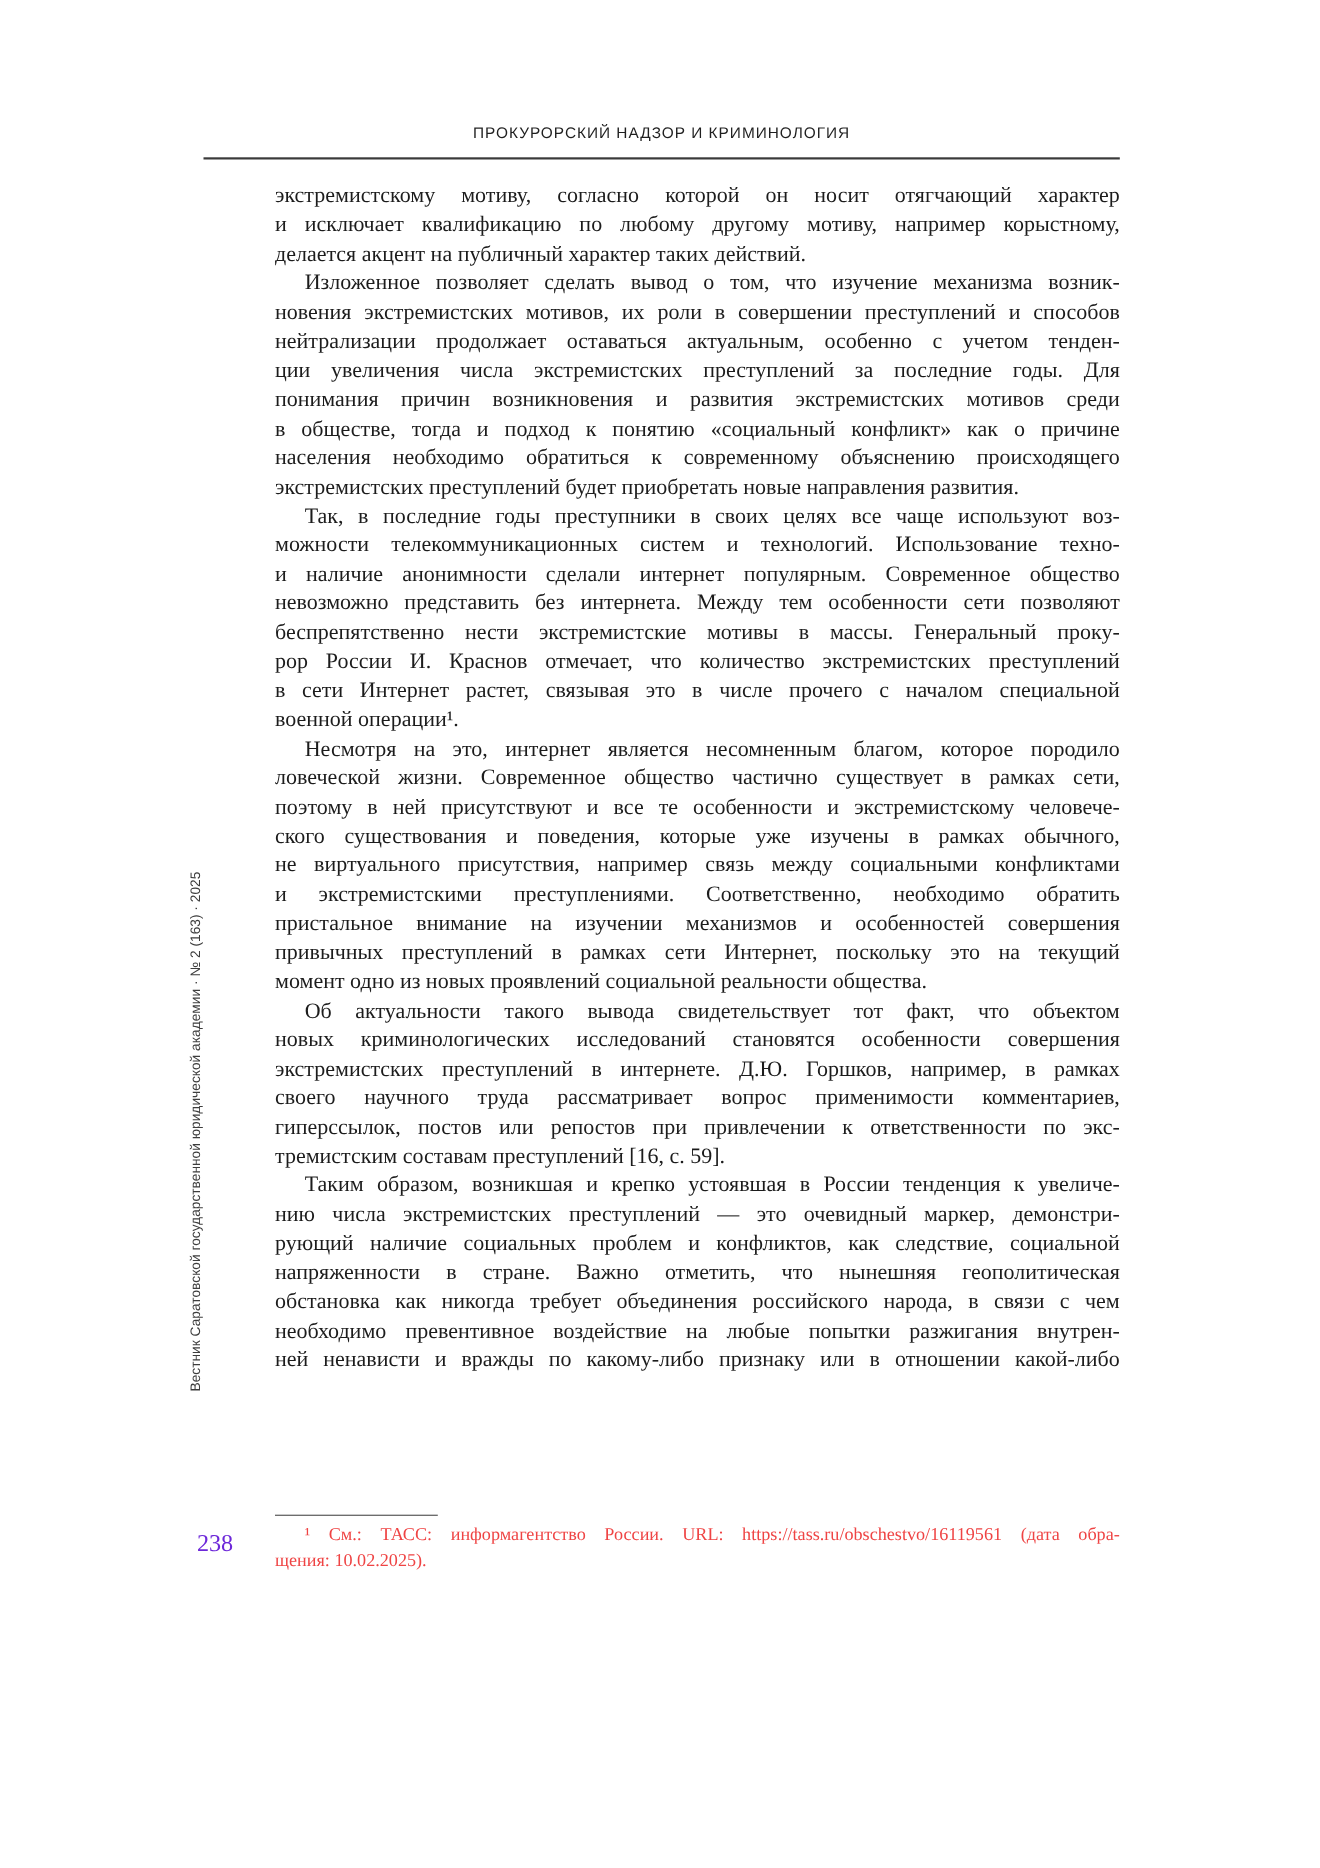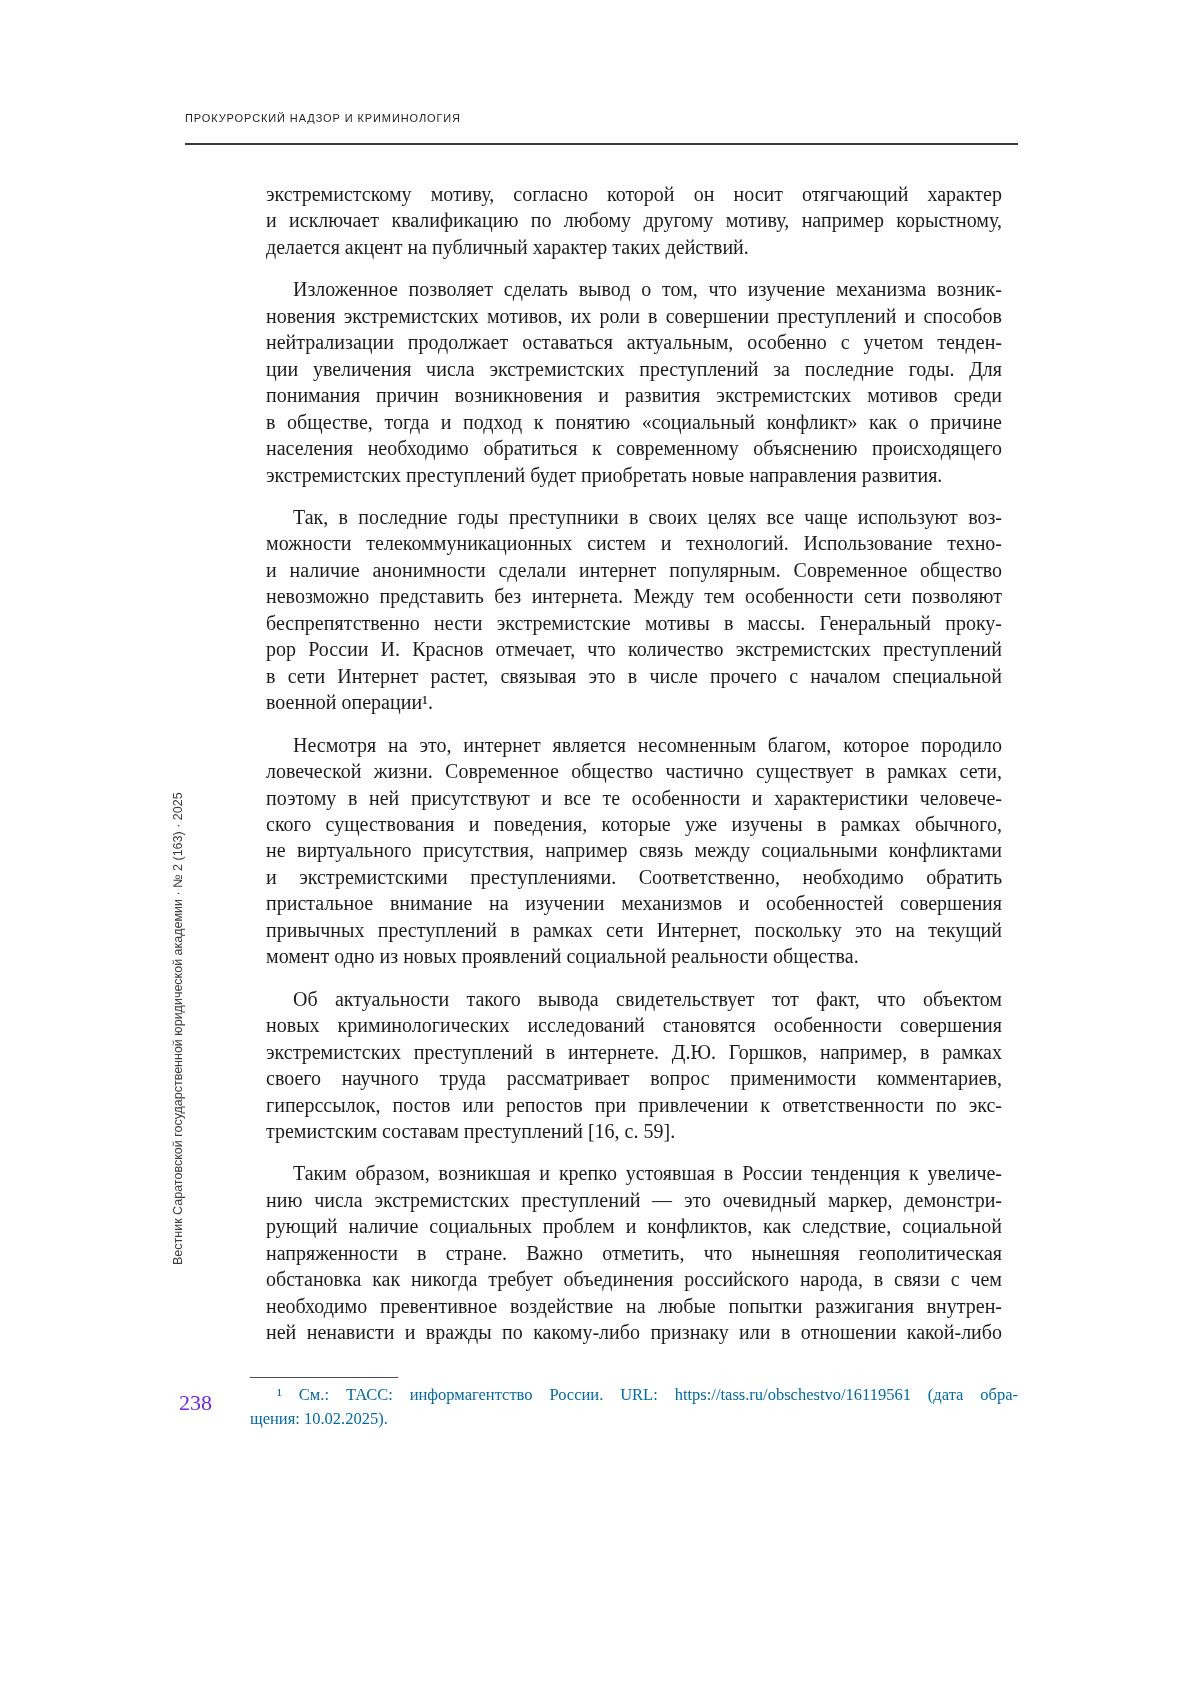--- a/index.html
+++ b/index.html
@@ -10,62 +10,63 @@
     background: #ffffff;
     font-family: "Liberation Serif", serif;
     color: #1c1c1c;
     overflow: hidden;
   }
   .running-header {
     position: absolute;
     top: 112px;
     left: 185px;
     width: 833px;
+    text-align: center;
     font-family: "Liberation Sans", sans-serif;
-    font-size: 11px;
+    font-size: 14px;
     letter-spacing: 0.9px;
     color: #1f1f1f;
   }
   .header-rule {
     position: absolute;
     top: 143px;
     left: 185px;
     width: 833px;
     border-top: 2px solid #3a3a3a;
   }
   .text-block {
     position: absolute;
     left: 250px;
     top: 165px;
     width: 768px;
     font-size: 20px;
     color: #1c1c1c;
   }
-  .para { margin: 16px; }
+  .para { margin: 0; }
   .line {
     line-height: 26.45px;
     text-align: justify;
     text-align-last: justify;
   }
   .line.last { text-align-last: left; }
   .line.indent { text-indent: 27px; }
   .footnote-rule {
     position: absolute;
     left: 250px;
     top: 1377px;
     width: 148px;
     border-top: 1.5px solid #4a4a4a;
   }
   .footnote {
     position: absolute;
     left: 250px;
     top: 1383px;
     width: 768px;
     font-size: 16.5px;
-    color: #0369a1;
+    color: #ef4444;
   }
   .fline {
     line-height: 24px;
     text-align: justify;
     text-align-last: justify;
   }
   .fline.last { text-align-last: left; }
   .fline.indent { text-indent: 27px; }
   .page-number {
     position: absolute;
@@ -123,21 +124,21 @@
         <div class="line">и наличие анонимности сделали интернет популярным. Современное общество</div>
         <div class="line">невозможно представить без интернета. Между тем особенности сети позволяют</div>
         <div class="line">беспрепятственно нести экстремистские мотивы в массы. Генеральный проку-</div>
         <div class="line">рор России И. Краснов отмечает, что количество экстремистских преступлений</div>
         <div class="line">в сети Интернет растет, связывая это в числе прочего с началом специальной</div>
         <div class="line last">военной операции¹.</div>
       </div>
       <div class="para">
         <div class="line indent">Несмотря на это, интернет является несомненным благом, которое породило</div>
         <div class="line">ловеческой жизни. Современное общество частично существует в рамках сети,</div>
-        <div class="line">поэтому в ней присутствуют и все те особенности и характеристики человече-</div>
+        <div class="line">поэтому в ней присутствуют и все те особенности и экстремистскому человече-</div>
         <div class="line">ского существования и поведения, которые уже изучены в рамках обычного,</div>
         <div class="line">не виртуального присутствия, например связь между социальными конфликтами</div>
         <div class="line">и экстремистскими преступлениями. Соответственно, необходимо обратить</div>
         <div class="line">пристальное внимание на изучении механизмов и особенностей совершения</div>
         <div class="line">привычных преступлений в рамках сети Интернет, поскольку это на текущий</div>
         <div class="line last">момент одно из новых проявлений социальной реальности общества.</div>
       </div>
       <div class="para">
         <div class="line indent">Об актуальности такого вывода свидетельствует тот факт, что объектом</div>
         <div class="line">новых криминологических исследований становятся особенности совершения</div>

